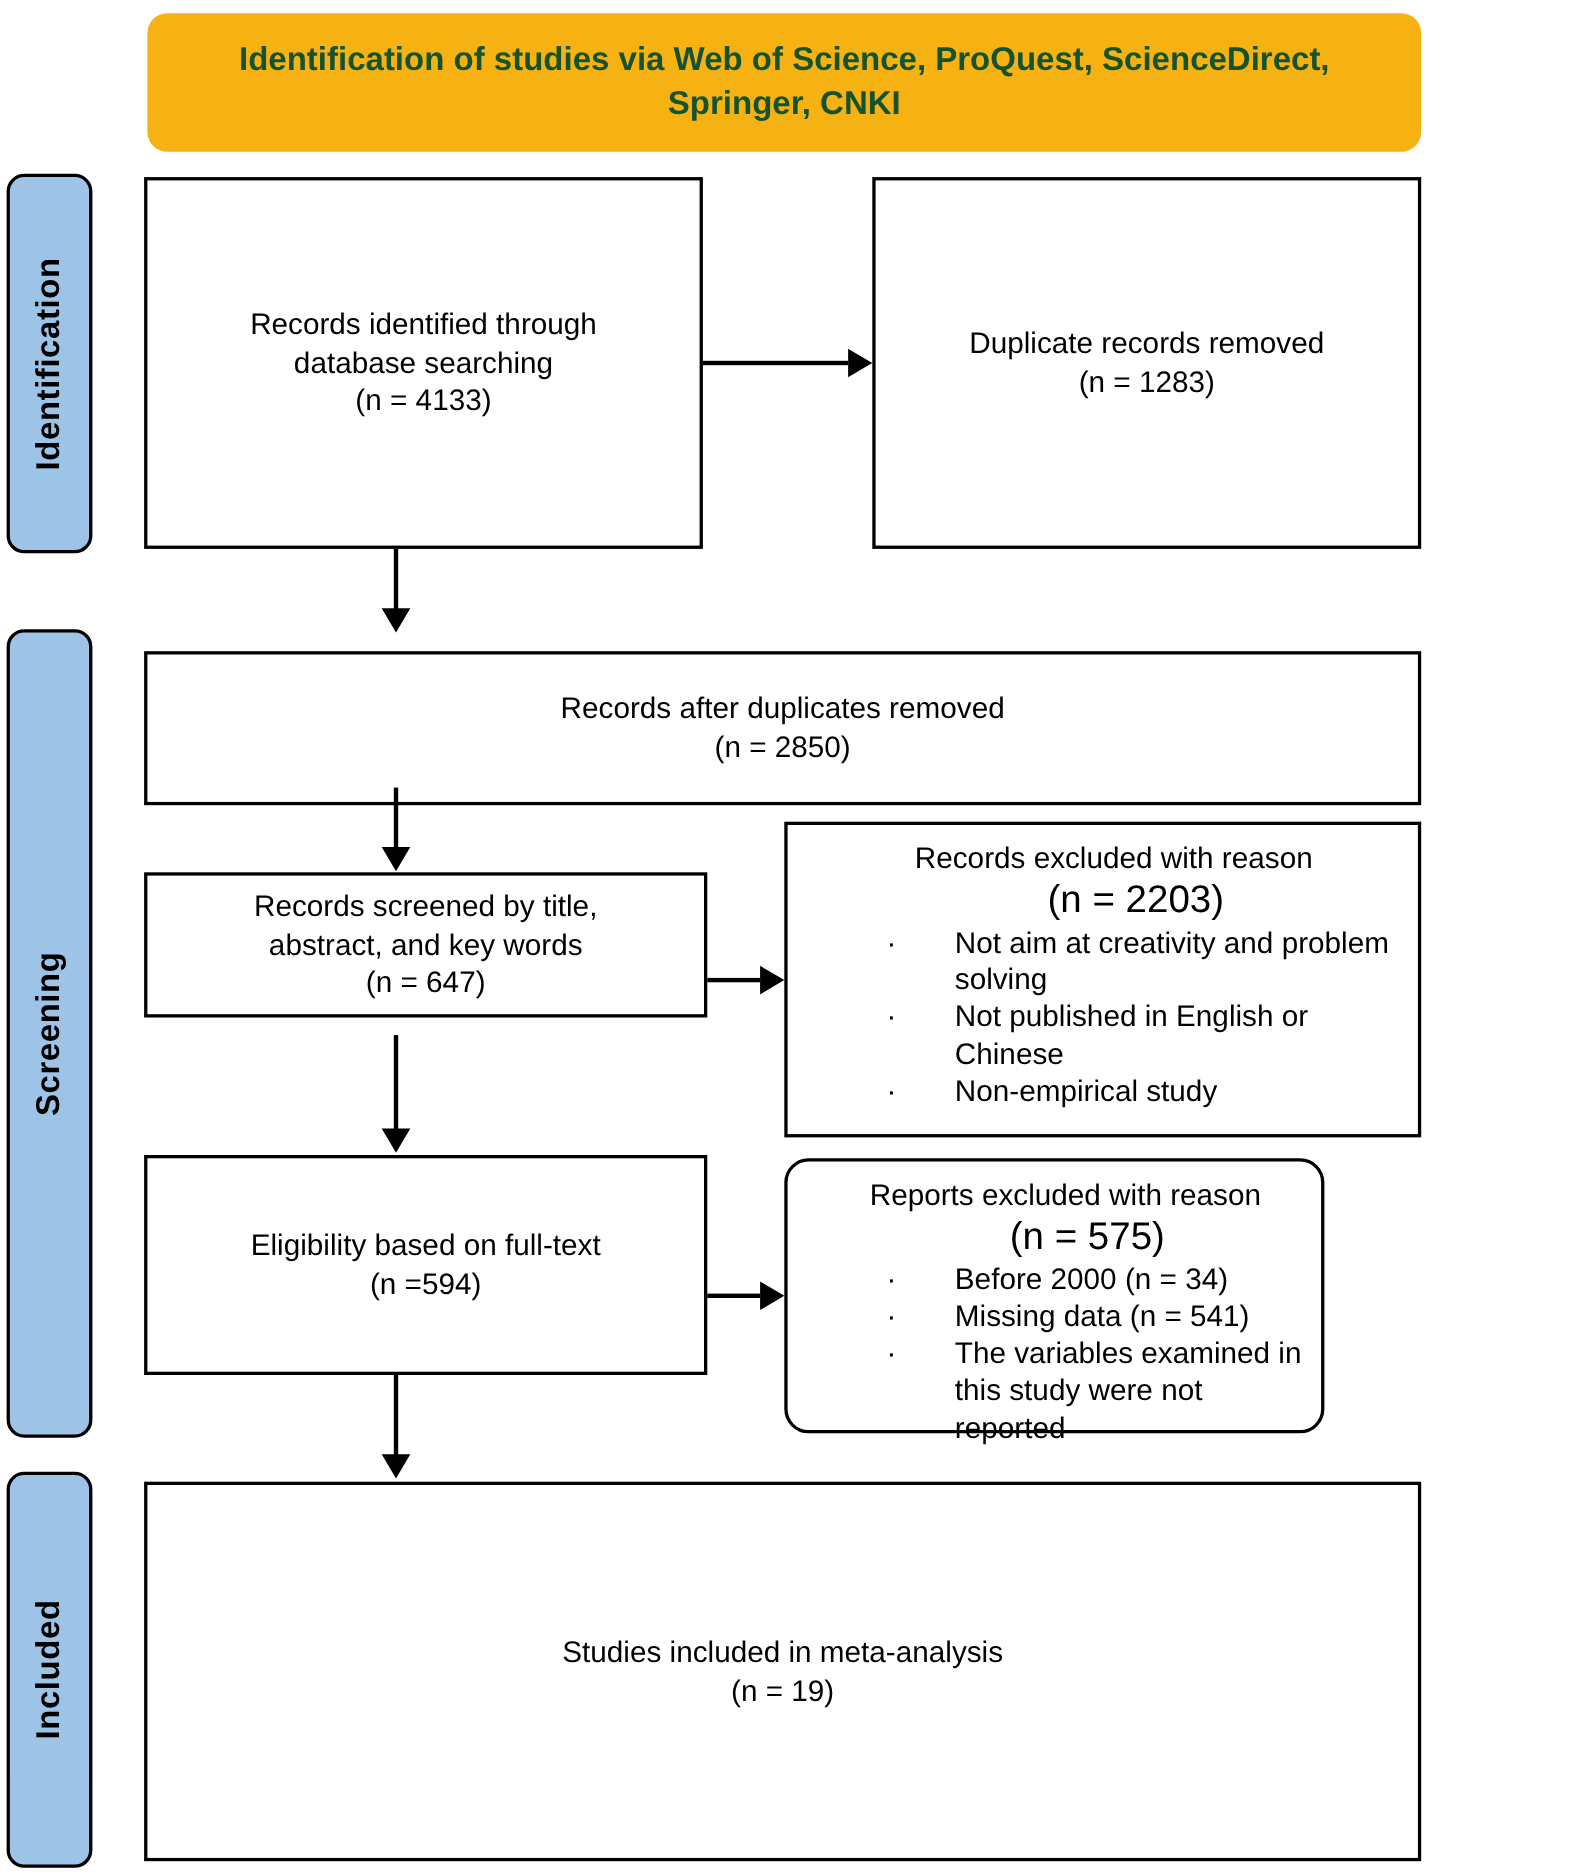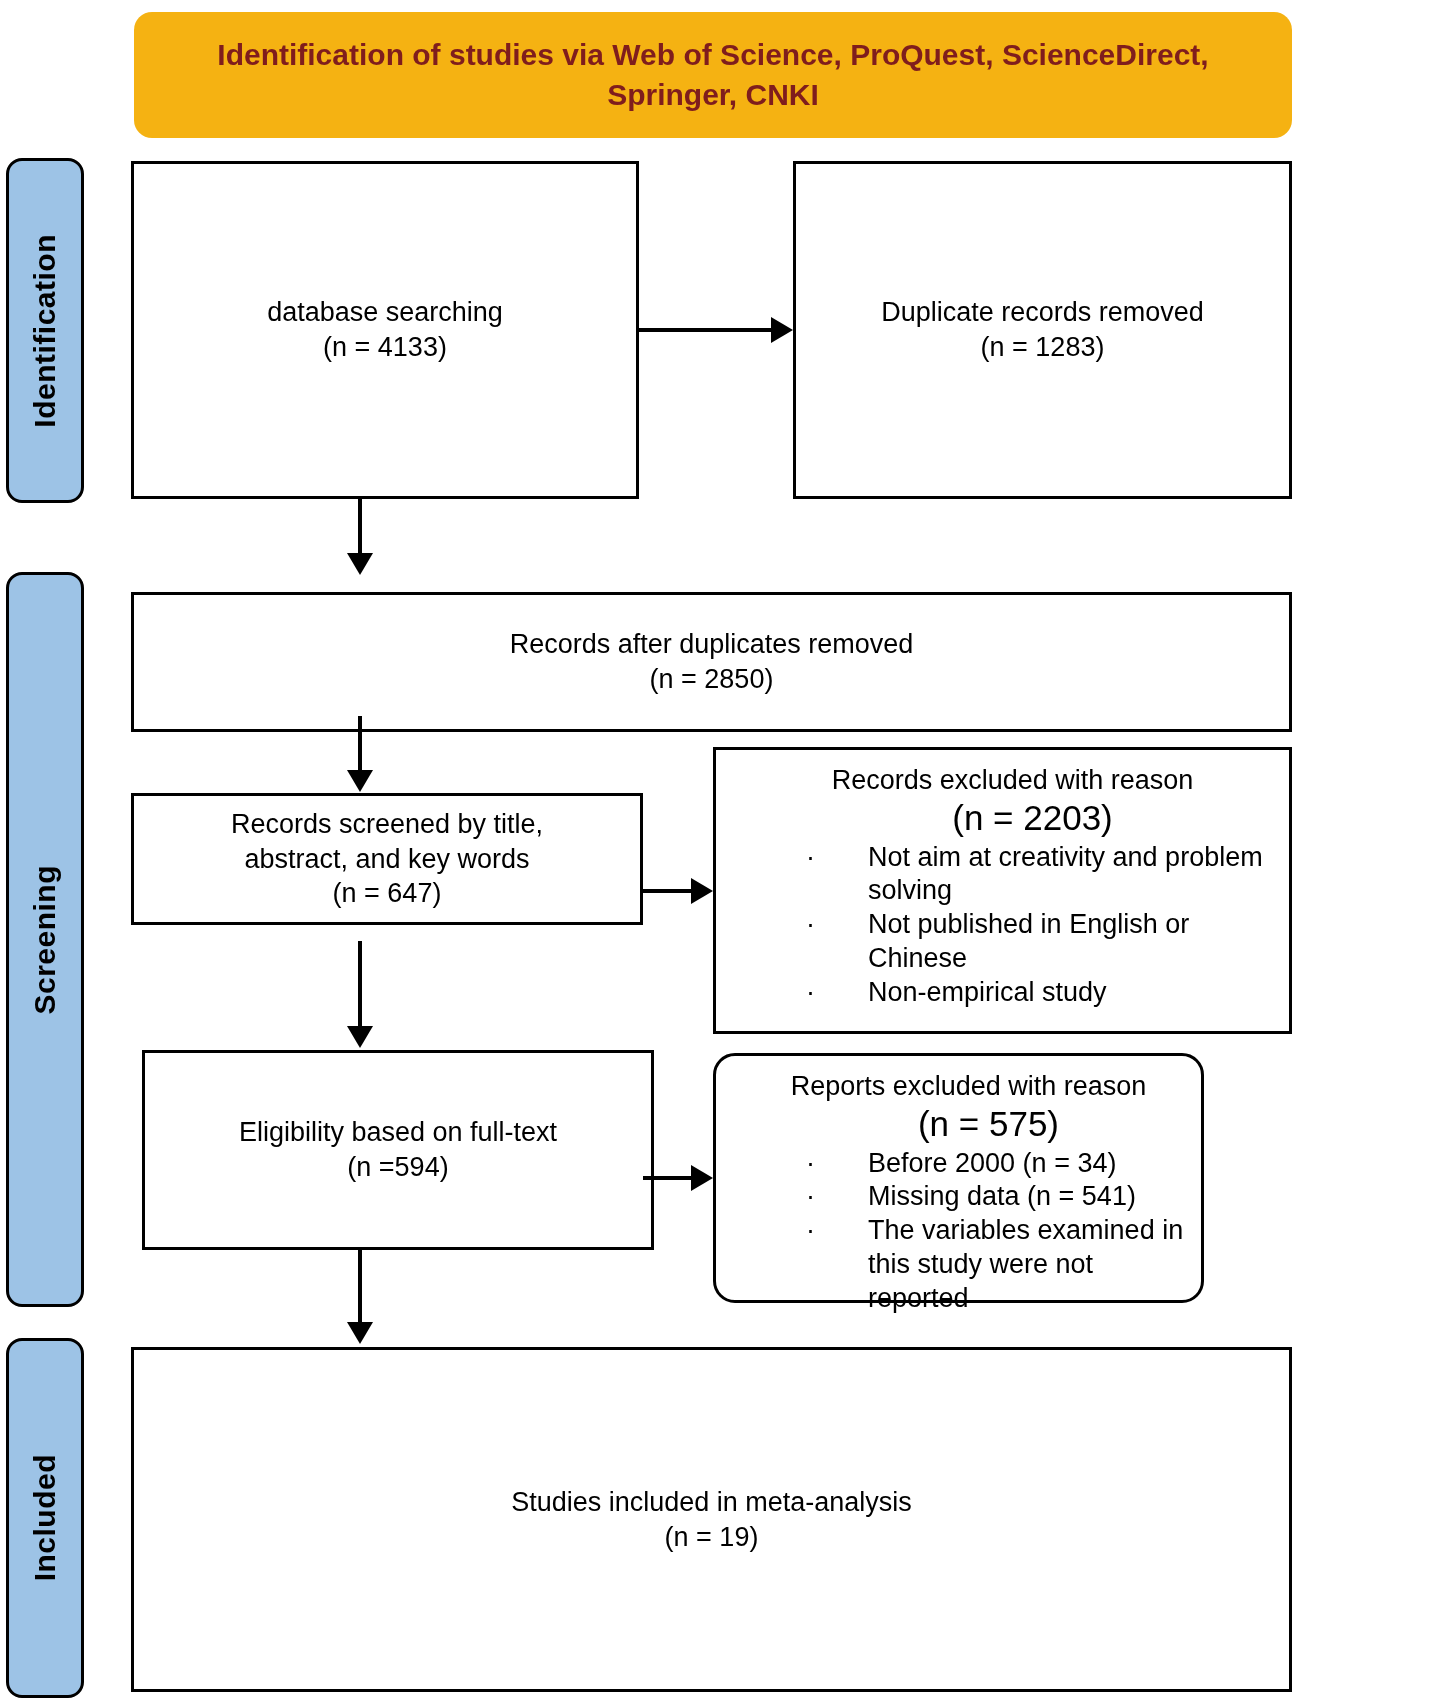--- a/index.html
+++ b/index.html
@@ -30,21 +30,21 @@
     border-radius: 18px;
     display: flex;
     align-items: center;
     justify-content: center;
     text-align: center;
     padding: 0 40px;
   }
   .header-banner .htext {
     font-size: 30px;
     font-weight: bold;
-    color: #7f1d1d;
+    color: #14532d;
     line-height: 1.35;
   }
 
   
   .stage {
     position: absolute;
     left: 6px;
     width: 78px;
     background: #9DC3E6;
     border: 3px solid #000000;
@@ -80,21 +80,21 @@
   .box .btext {
     font-size: 27px;
     color: #000000;
     line-height: 1.28;
   }
 
   .box-identified    { left: 131px; top: 161px; width: 508px; height: 338px; }
   .box-duplicates    { left: 793px; top: 161px; width: 499px; height: 338px; }
   .box-after-dup     { left: 131px; top: 592px; width: 1161px; height: 140px; }
   .box-screened      { left: 131px; top: 793px; width: 512px; height: 132px; }
-  .box-eligibility   { left: 131px; top: 1050px; width: 512px; height: 200px; margin-left: 11px; }
+  .box-eligibility   { left: 131px; top: 1050px; width: 512px; height: 200px; }
   .box-included      { left: 131px; top: 1347px; width: 1161px; height: 345px; }
 
   
   .exbox {
     position: absolute;
     background: #ffffff;
     border: 3px solid #000000;
     padding: 14px 16px 12px 16px;
     display: flex;
     flex-direction: column;
@@ -172,20 +172,21 @@
   </div>
   <div class="stage stage-screening">
     <span class="vtext">Screening</span>
   </div>
   <div class="stage stage-included">
     <span class="vtext">Included</span>
   </div>
 
   <div class="box box-identified">
     <div class="btext">
+      <div>Records identified through</div>
       <div>database searching</div>
       <div>(n = 4133)</div>
     </div>
   </div>
 
   <div class="box box-duplicates">
     <div class="btext">
       <div>Duplicate records removed</div>
       <div>(n = 1283)</div>
     </div>

